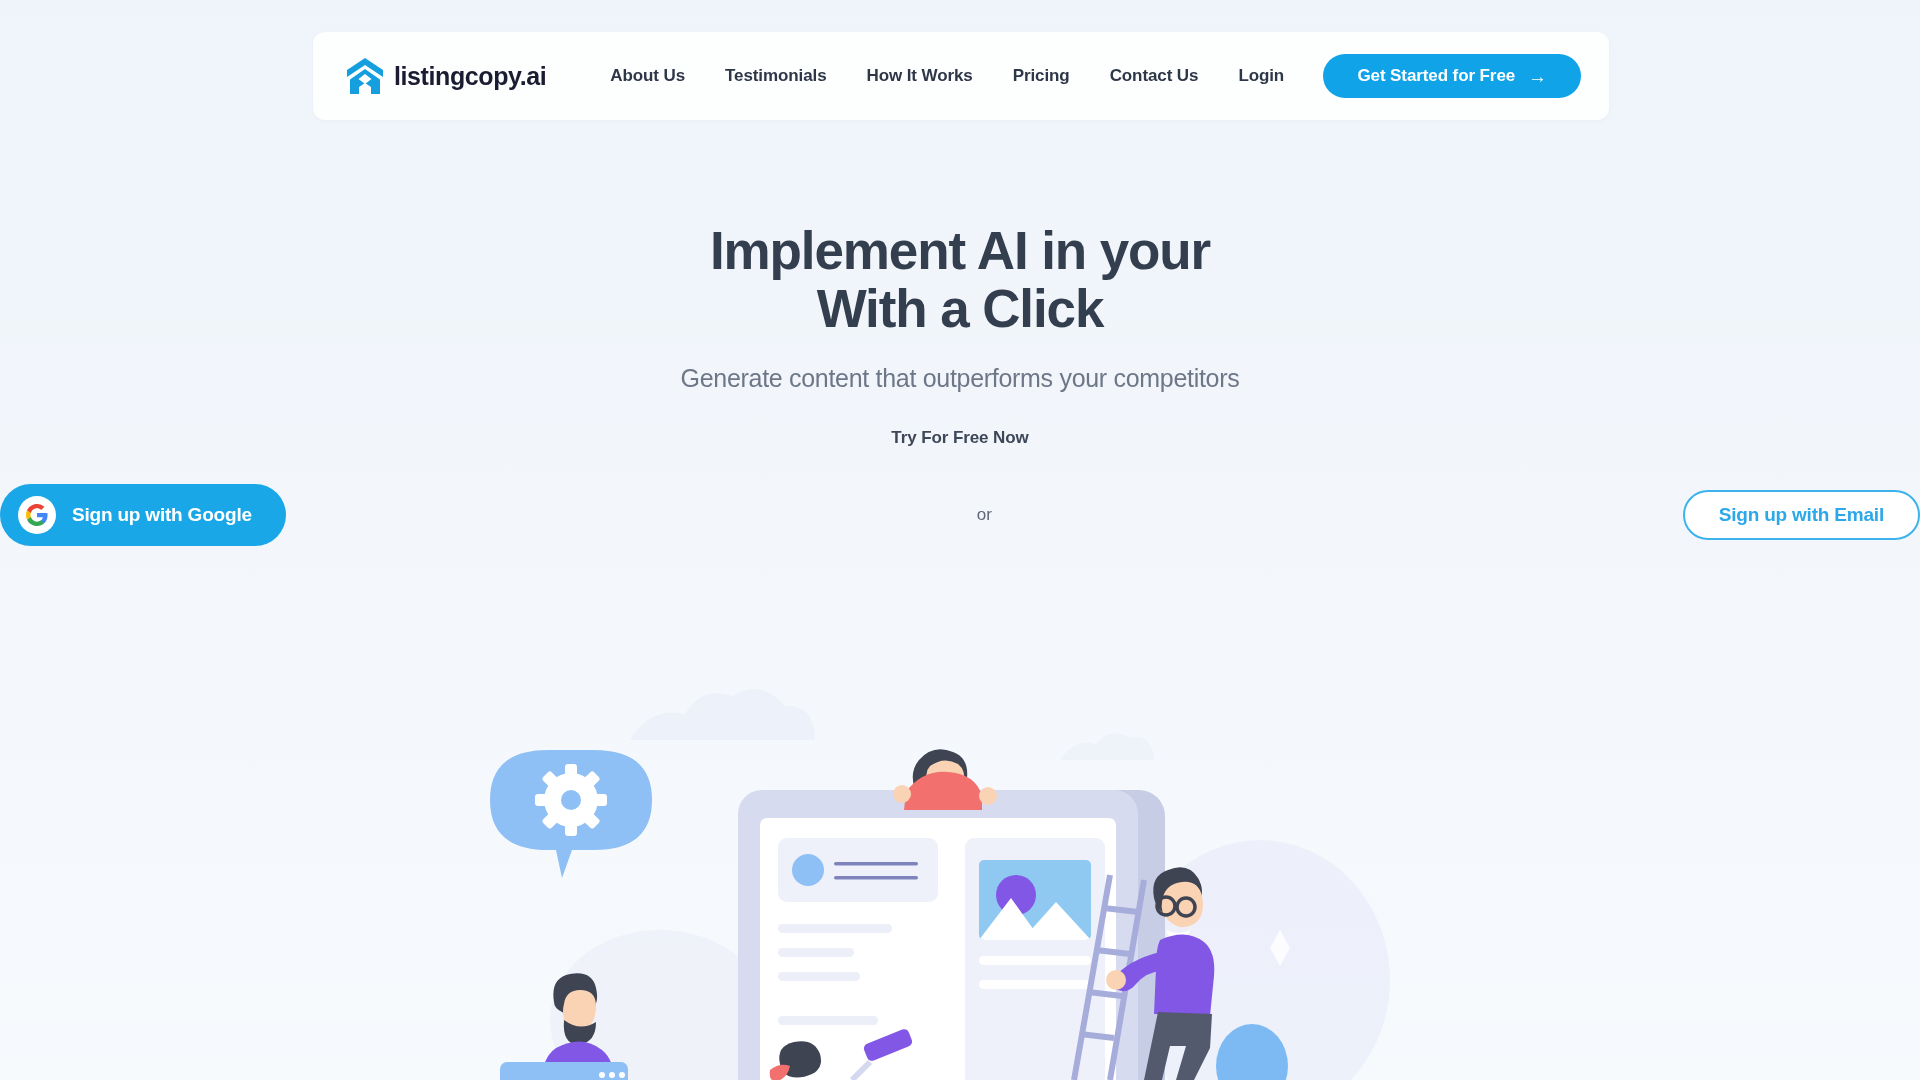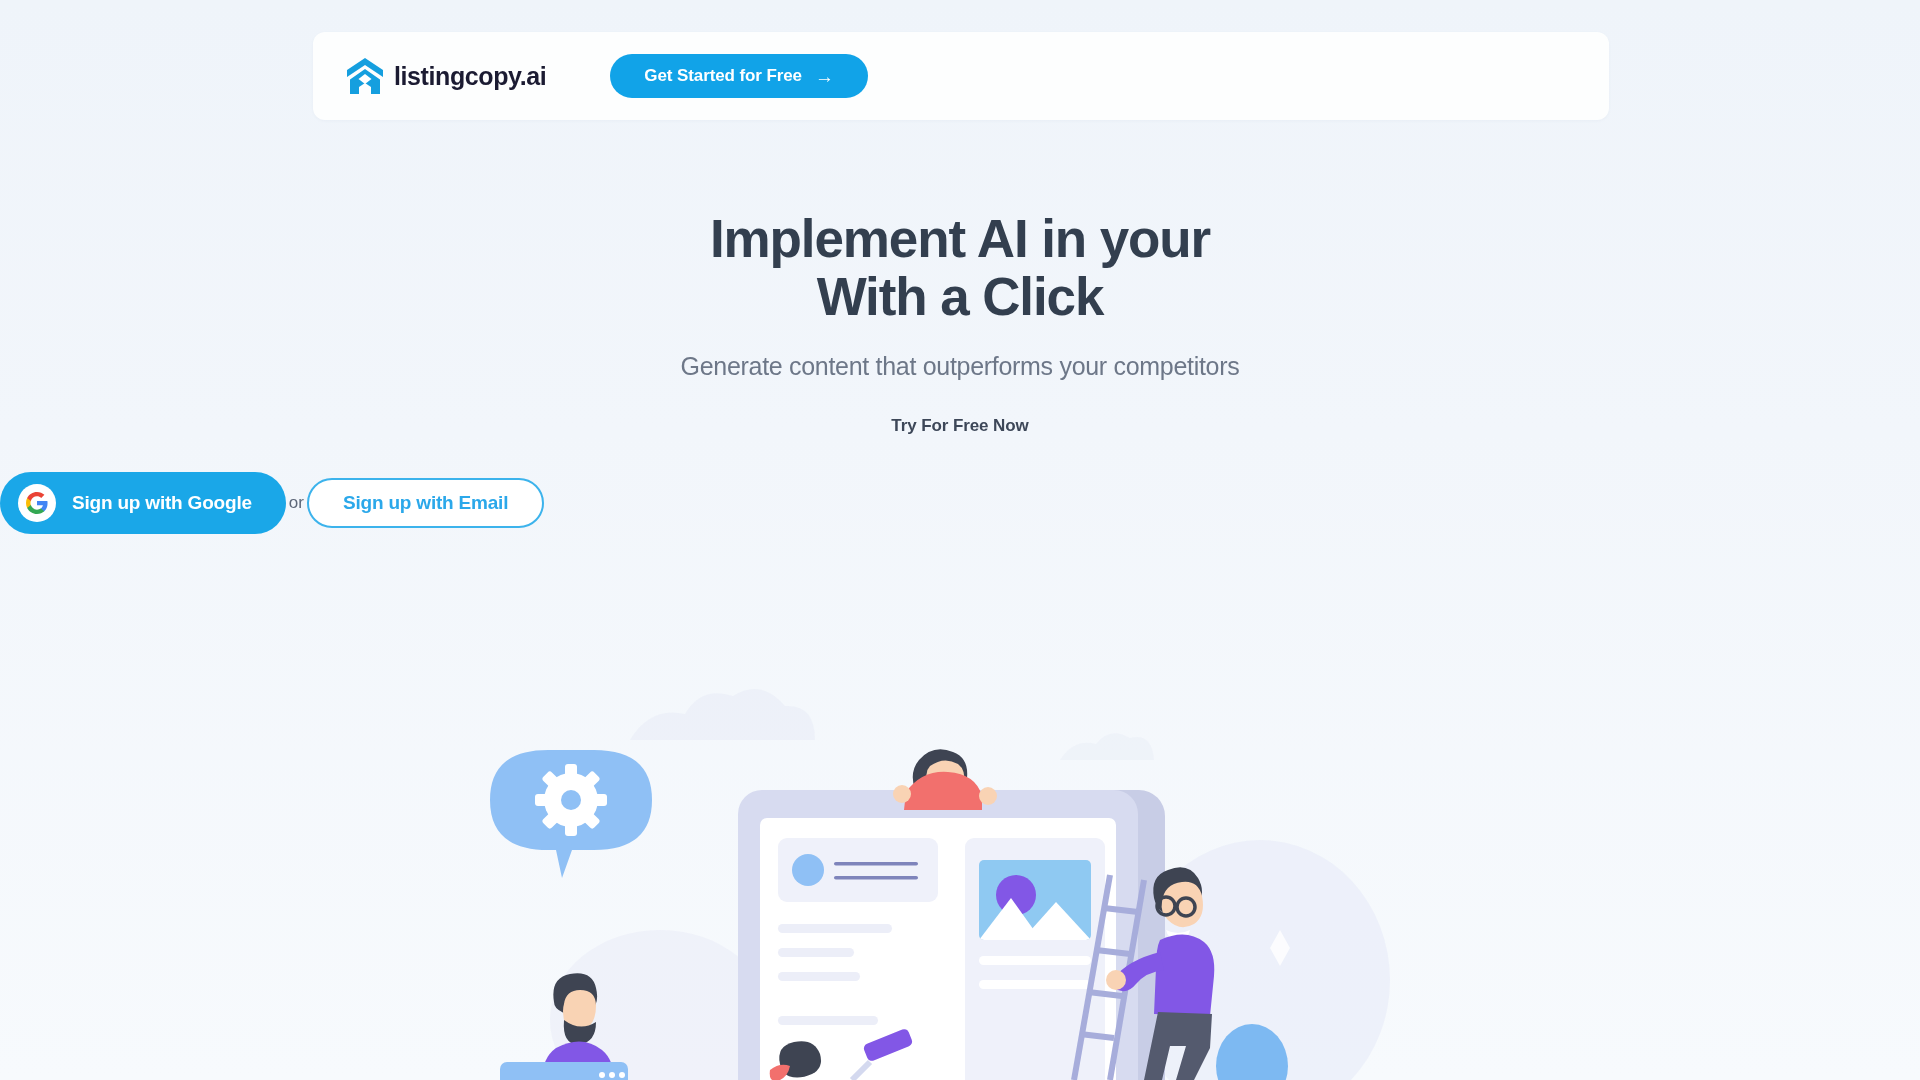--- a/index.html
+++ b/index.html
@@ -76,21 +76,21 @@
     white-space: nowrap;
     letter-spacing: -0.1px;
     font-family: "Liberation Sans", sans-serif;
   }
   .cta-arrow { font-size: 19px; line-height: 1; }
 
   
   .hero {
     position: absolute;
     left: 0;
-    top: 210px;
+    top: 222px;
     width: 1920px;
     text-align: center;
   }
   .hero h1 {
     font-size: 53px;
     line-height: 58px;
     font-weight: 700;
     color: #333f4f;
     letter-spacing: -1.1px;
   }
@@ -107,21 +107,21 @@
     font-size: 17px;
     font-weight: 700;
     color: #3d4758;
     letter-spacing: -0.1px;
   }
 
   .signup-row {
     margin-top: 36px;
     display: flex;
     align-items: center;
-    justify-content: flex-start;
+    justify-content: space-between;
     gap: 3px;
   }
   .google-btn {
     display: flex;
     align-items: center;
     gap: 16px;
     background: #1aa7e8;
     border: none;
     border-radius: 34px;
     height: 62px;
@@ -185,20 +185,28 @@
 
     <div class="brand">
       <svg class="brand-mark" viewBox="0 0 40 40">
         <path d="M20 2 L38 14 L38 21 L20 9 L2 21 L2 14 Z" fill="#159fdf"></path>
         <path d="M20 13 L35 23.5 L35 38 L26 38 L26 31 L20 27 L14 31 L14 38 L5 38 L5 23.5 Z" fill="#159fdf"></path>
         <path d="M20 18 L26.5 23 L20 28 L13.5 23 Z" fill="#ffffff"></path>
       </svg>
       <span class="brand-name">listingcopy.ai</span>
     </div>
 
+    <nav class="nav">
+      <span class="nav-link">About Us</span>
+      <span class="nav-link">Testimonials</span>
+      <span class="nav-link">How It Works</span>
+      <span class="nav-link">Pricing</span>
+      <span class="nav-link">Contact Us</span>
+      <span class="nav-link">Login</span>
+    </nav>
 
     <button class="cta-btn">
       <span>Get Started for Free</span>
       <span class="cta-arrow">→</span>
     </button>
   </div>
 
   <div class="hero">
     <h1>
       <span class="ln">Implement AI in your</span>

